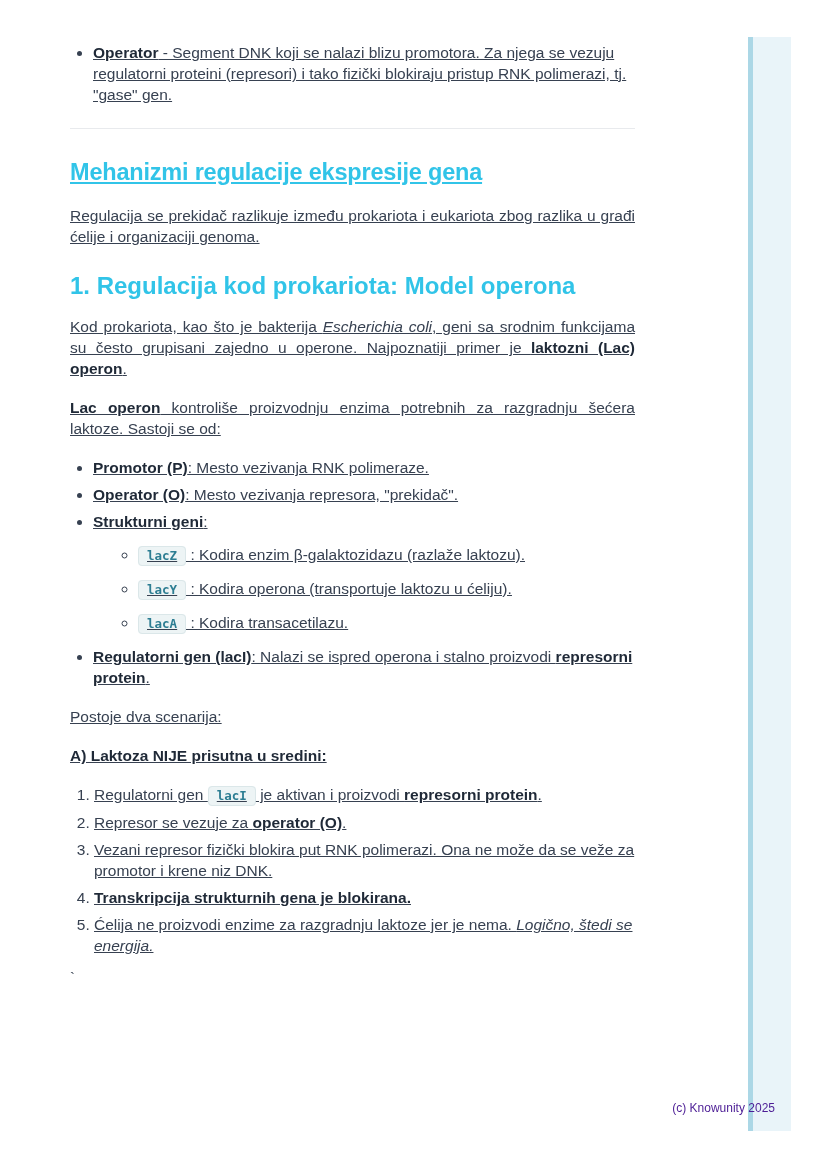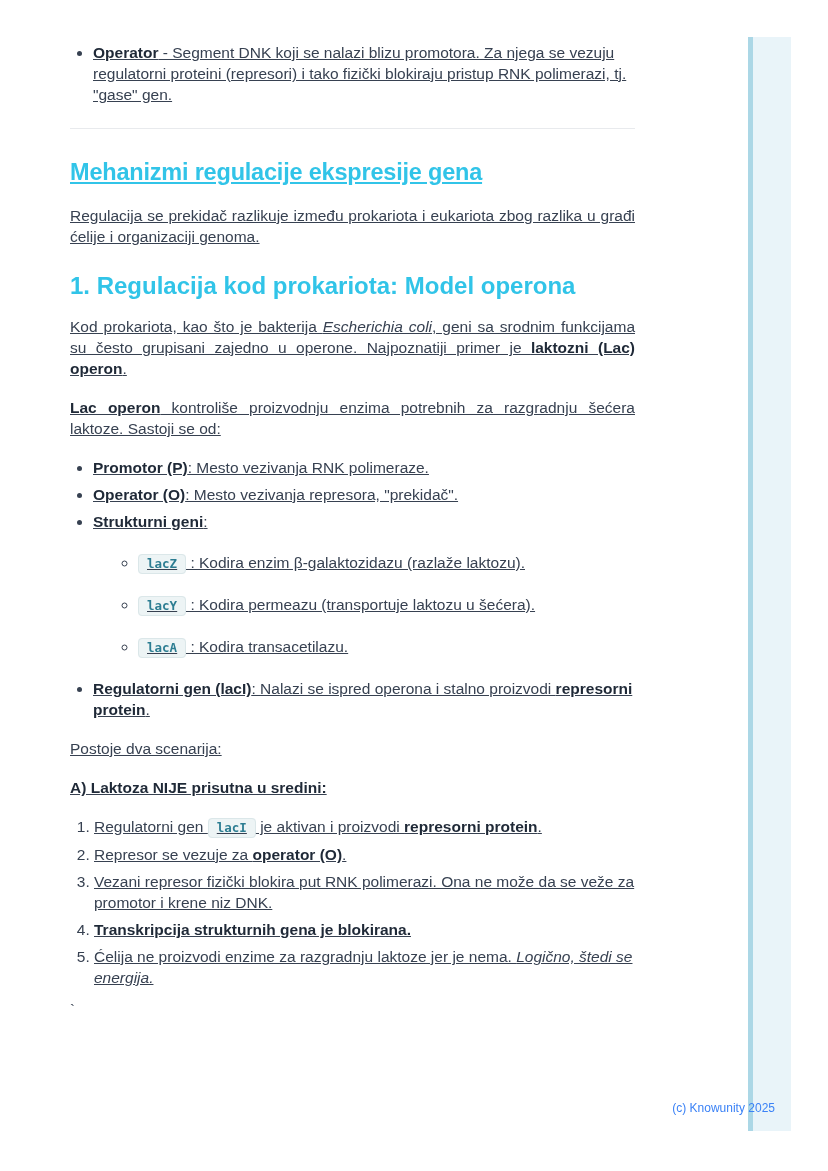--- a/index.html
+++ b/index.html
@@ -45,21 +45,21 @@
     margin:17px 0 18px 0;
     padding-left:23px;
   }
   ul.l1 > li { margin:6px 0; }
   ul.l1.top { margin-top:0; }
   ul.l2 {
     list-style:circle;
     margin:6px 0 0 0;
     padding-left:45px;
   }
-  ul.l2 > li { margin:20px 0; }
+  ul.l2 > li { margin:12px 0; }
   ol.steps {
     list-style:decimal;
     margin:18px 0 12px 0;
     padding-left:24px;
   }
   ol.steps > li { margin:6px 0; }
   .tag {
     font-family:"DejaVu Sans Mono", monospace;
     font-size:12.5px;
     font-weight:700;
@@ -84,21 +84,21 @@
     height:1094px;
     background:#e9f4f9;
     border-left:5px solid #abd7e6;
     z-index:1;
   }
   .page-footer {
     position:absolute;
     top:1101px;
     right:53px;
     font-size:12px;
-    color:#3b82f6;
+    color:#4c1d95;
     z-index:2;
   }
 </style>
 </head>
 <body>
 
 <div class="content">
 
   <ul class="l1 top">
       <li><b>Operator</b><span> - Segment DNK koji se nalazi blizu promotora. Za njega se vezuju regulatorni proteini (represori) i tako fizički blokiraju pristup RNK polimerazi, tj. "gase" gen.</span></li>
@@ -114,21 +114,21 @@
 
   <p class="justify"><span>Kod prokariota, kao što je bakterija </span><i>Escherichia coli</i><span>, geni sa srodnim funkcijama su često grupisani zajedno u operone. Najpoznatiji primer je </span><b>laktozni (Lac) operon</b><span>.</span></p>
 
   <p class="justify"><b>Lac operon</b><span> kontroliše proizvodnju enzima potrebnih za razgradnju šećera laktoze. Sastoji se od:</span></p>
 
   <ul class="l1">
       <li><b>Promotor (P)</b><span>: Mesto vezivanja RNK polimeraze.</span></li>
       <li><b>Operator (O)</b><span>: Mesto vezivanja represora, "prekidač".</span></li>
       <li><b>Strukturni geni</b><span>:</span><ul class="l2">
           <li><span class="tag">lacZ</span><span> : Kodira enzim β-galaktozidazu (razlaže laktozu).</span></li>
-          <li><span class="tag">lacY</span><span> : Kodira permeazu (transportuje laktozu u šećera).</span></li>
+          <li><span class="tag">lacY</span><span> : Kodira operona (transportuje laktozu u ćeliju).</span></li>
           <li><span class="tag">lacA</span><span> : Kodira transacetilazu.</span></li>
         </ul></li>
       <li><b>Regulatorni gen (lacI)</b><span>: Nalazi se ispred operona i stalno proizvodi </span><b>represorni protein</b><span>.</span></li>
     </ul>
 
   <p><span>Postoje dva scenarija:</span></p>
 
   <p><b>A) Laktoza NIJE prisutna u sredini:</b></p>
 
   <ol class="steps">

